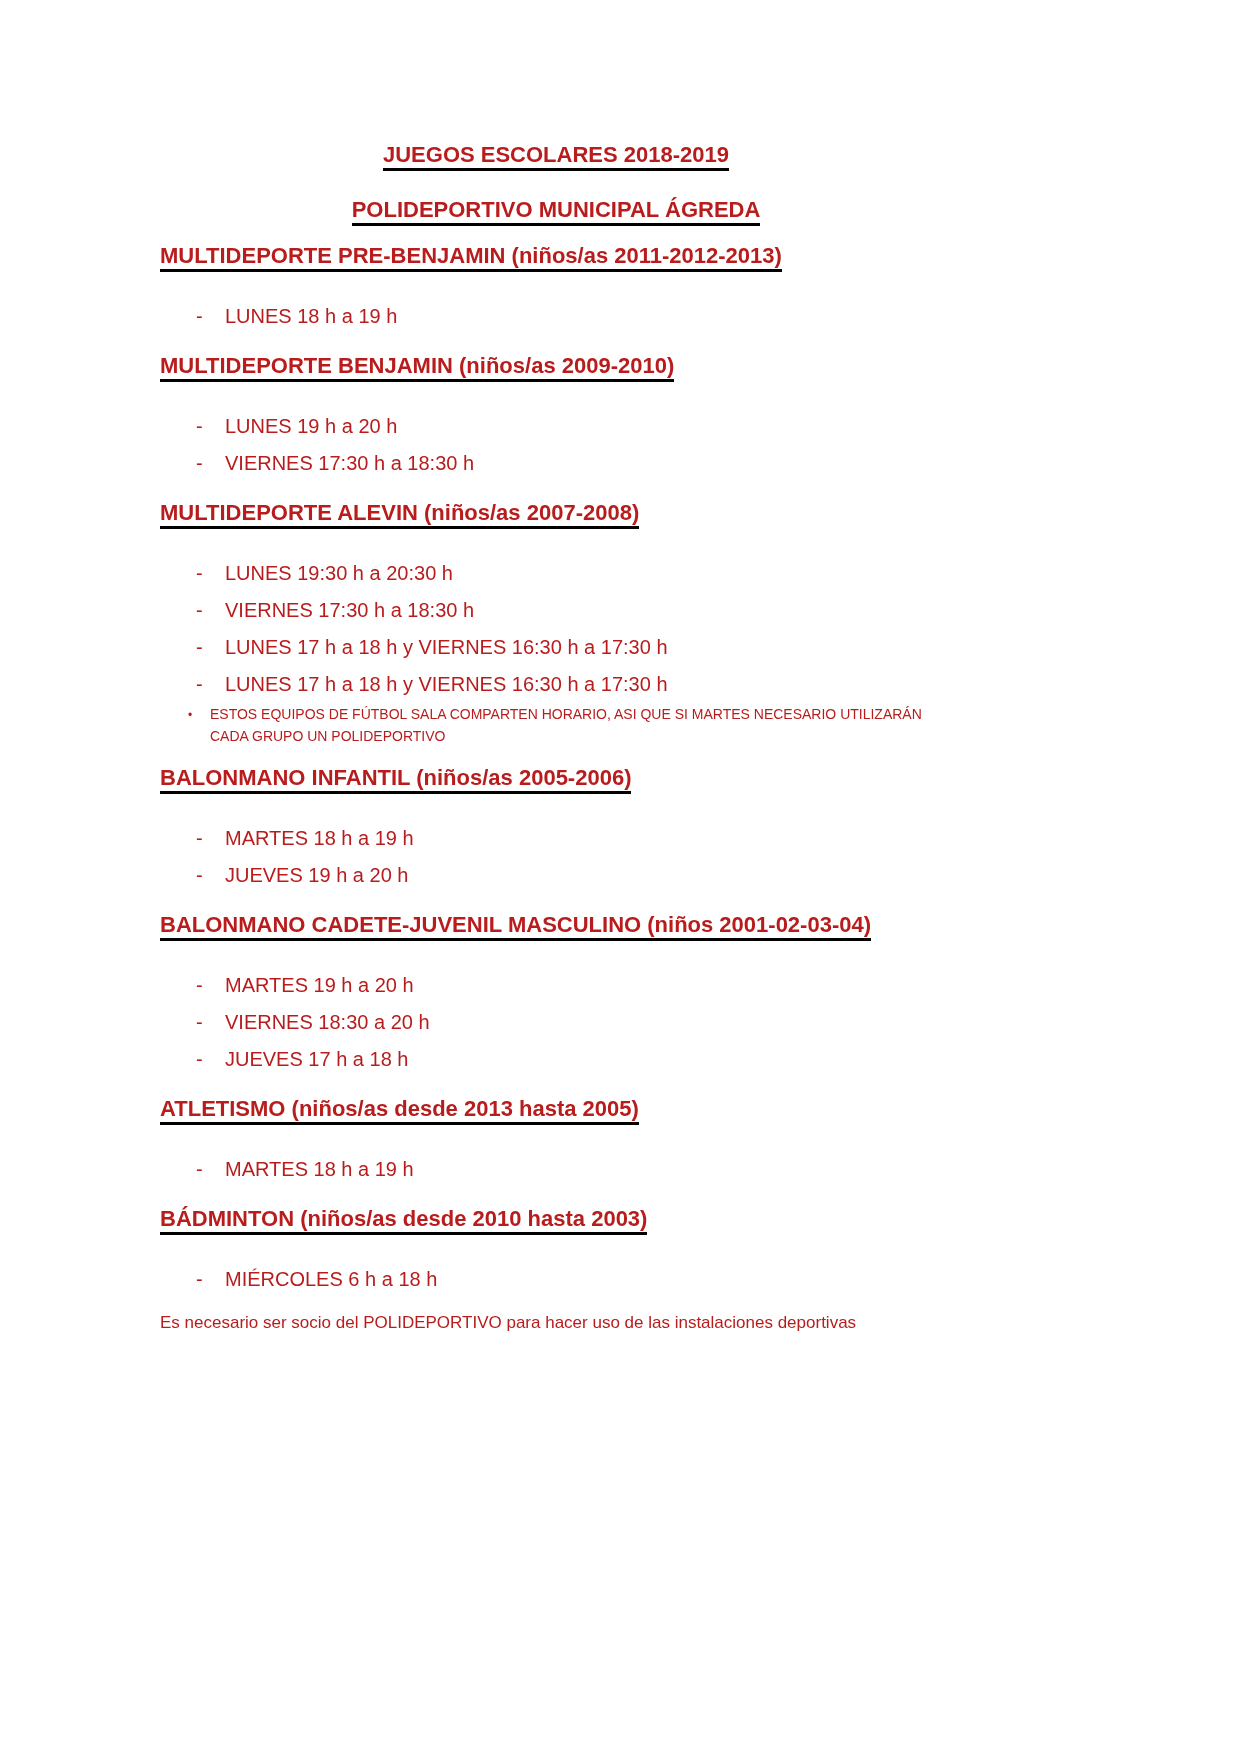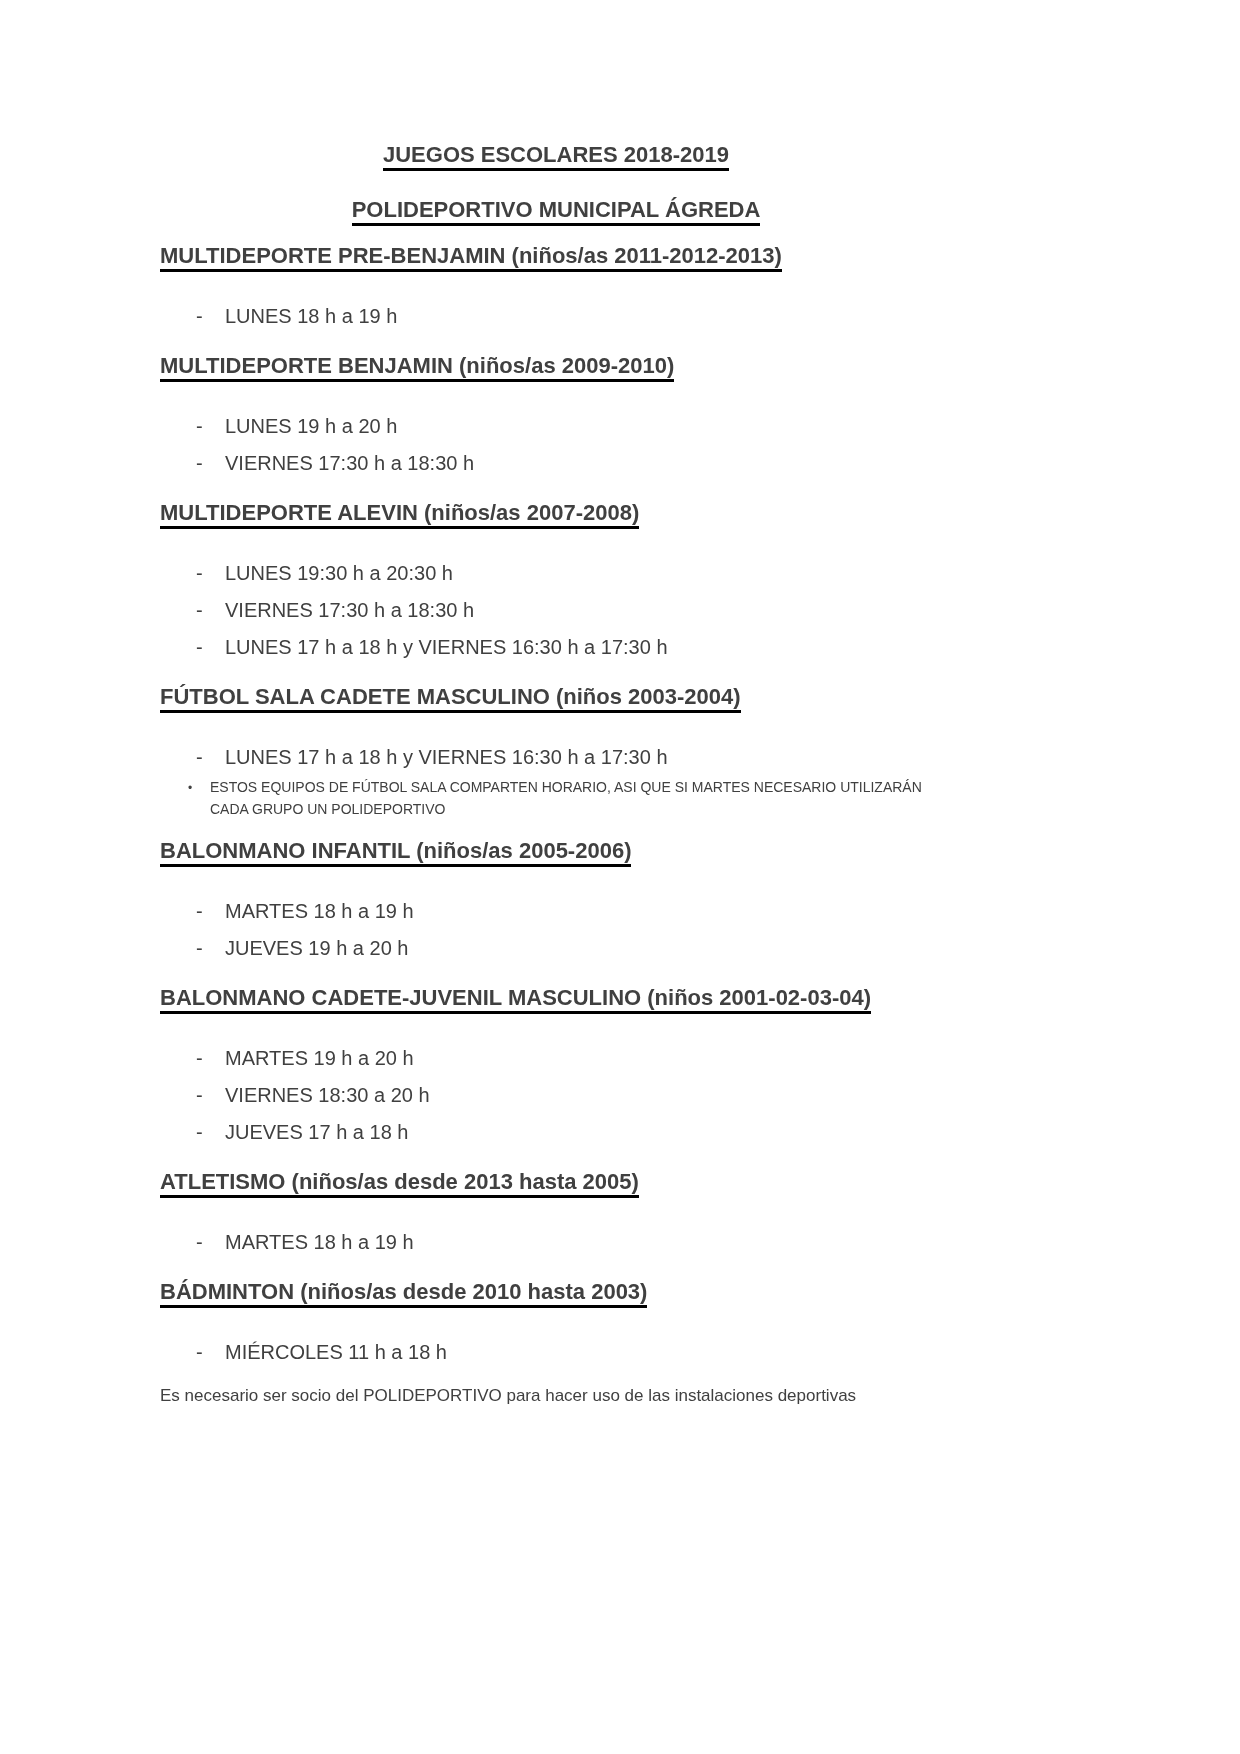--- a/index.html
+++ b/index.html
@@ -5,21 +5,21 @@
   html, body {
     margin: 0;
     padding: 0;
     background: #ffffff;
   }
   .page {
     position: relative;
     width: 1240px;
     height: 1754px;
     background: #ffffff;
-    color: #404040;
+    color: #b91c1c;
     font-family: "Liberation Sans", sans-serif;
     box-sizing: border-box;
     padding: 140px 288px 0 160px;
     overflow: hidden;
   }
   .title {
     font-size: 22px;
     line-height: 30px;
     font-weight: bold;
     text-align: center;
@@ -133,21 +133,20 @@
   <section class="section">
     <ul class="schedule">
   <li class="item">
             <span class="dash">-</span>
             <span class="item-text">LUNES 17 h a 18 h y VIERNES 16:30 h a 17:30 h</span>
           </li>
 </ul>
   </section>
 
   <section class="section">
-    <h2 class="heading"><span class="u">FÚTBOL SALA CADETE MASCULINO (niños 2003-2004)</span></h2>
     <ul class="schedule">
   <li class="item">
             <span class="dash">-</span>
             <span class="item-text">LUNES 17 h a 18 h y VIERNES 16:30 h a 17:30 h</span>
           </li>
 </ul>
 
   <div class="note">
           <span class="bullet">•</span>
           <span class="note-text">ESTOS EQUIPOS DE FÚTBOL SALA COMPARTEN HORARIO, ASI QUE SI MARTES NECESARIO UTILIZARÁN CADA GRUPO UN POLIDEPORTIVO</span>
@@ -201,20 +200,20 @@
             <span class="item-text">MARTES 18 h a 19 h</span>
           </li>
 </ul>
   </section>
 
   <section class="section">
     <h2 class="heading"><span class="u">BÁDMINTON (niños/as desde 2010 hasta 2003)</span></h2>
     <ul class="schedule">
   <li class="item">
             <span class="dash">-</span>
-            <span class="item-text">MIÉRCOLES 11 h a 18 h</span>
+            <span class="item-text">MIÉRCOLES 6 h a 18 h</span>
           </li>
 </ul>
   </section>
 </div>
 
   <p class="footer">Es necesario ser socio del POLIDEPORTIVO para hacer uso de las instalaciones deportivas</p>
 </div>
 
 </body></html>

